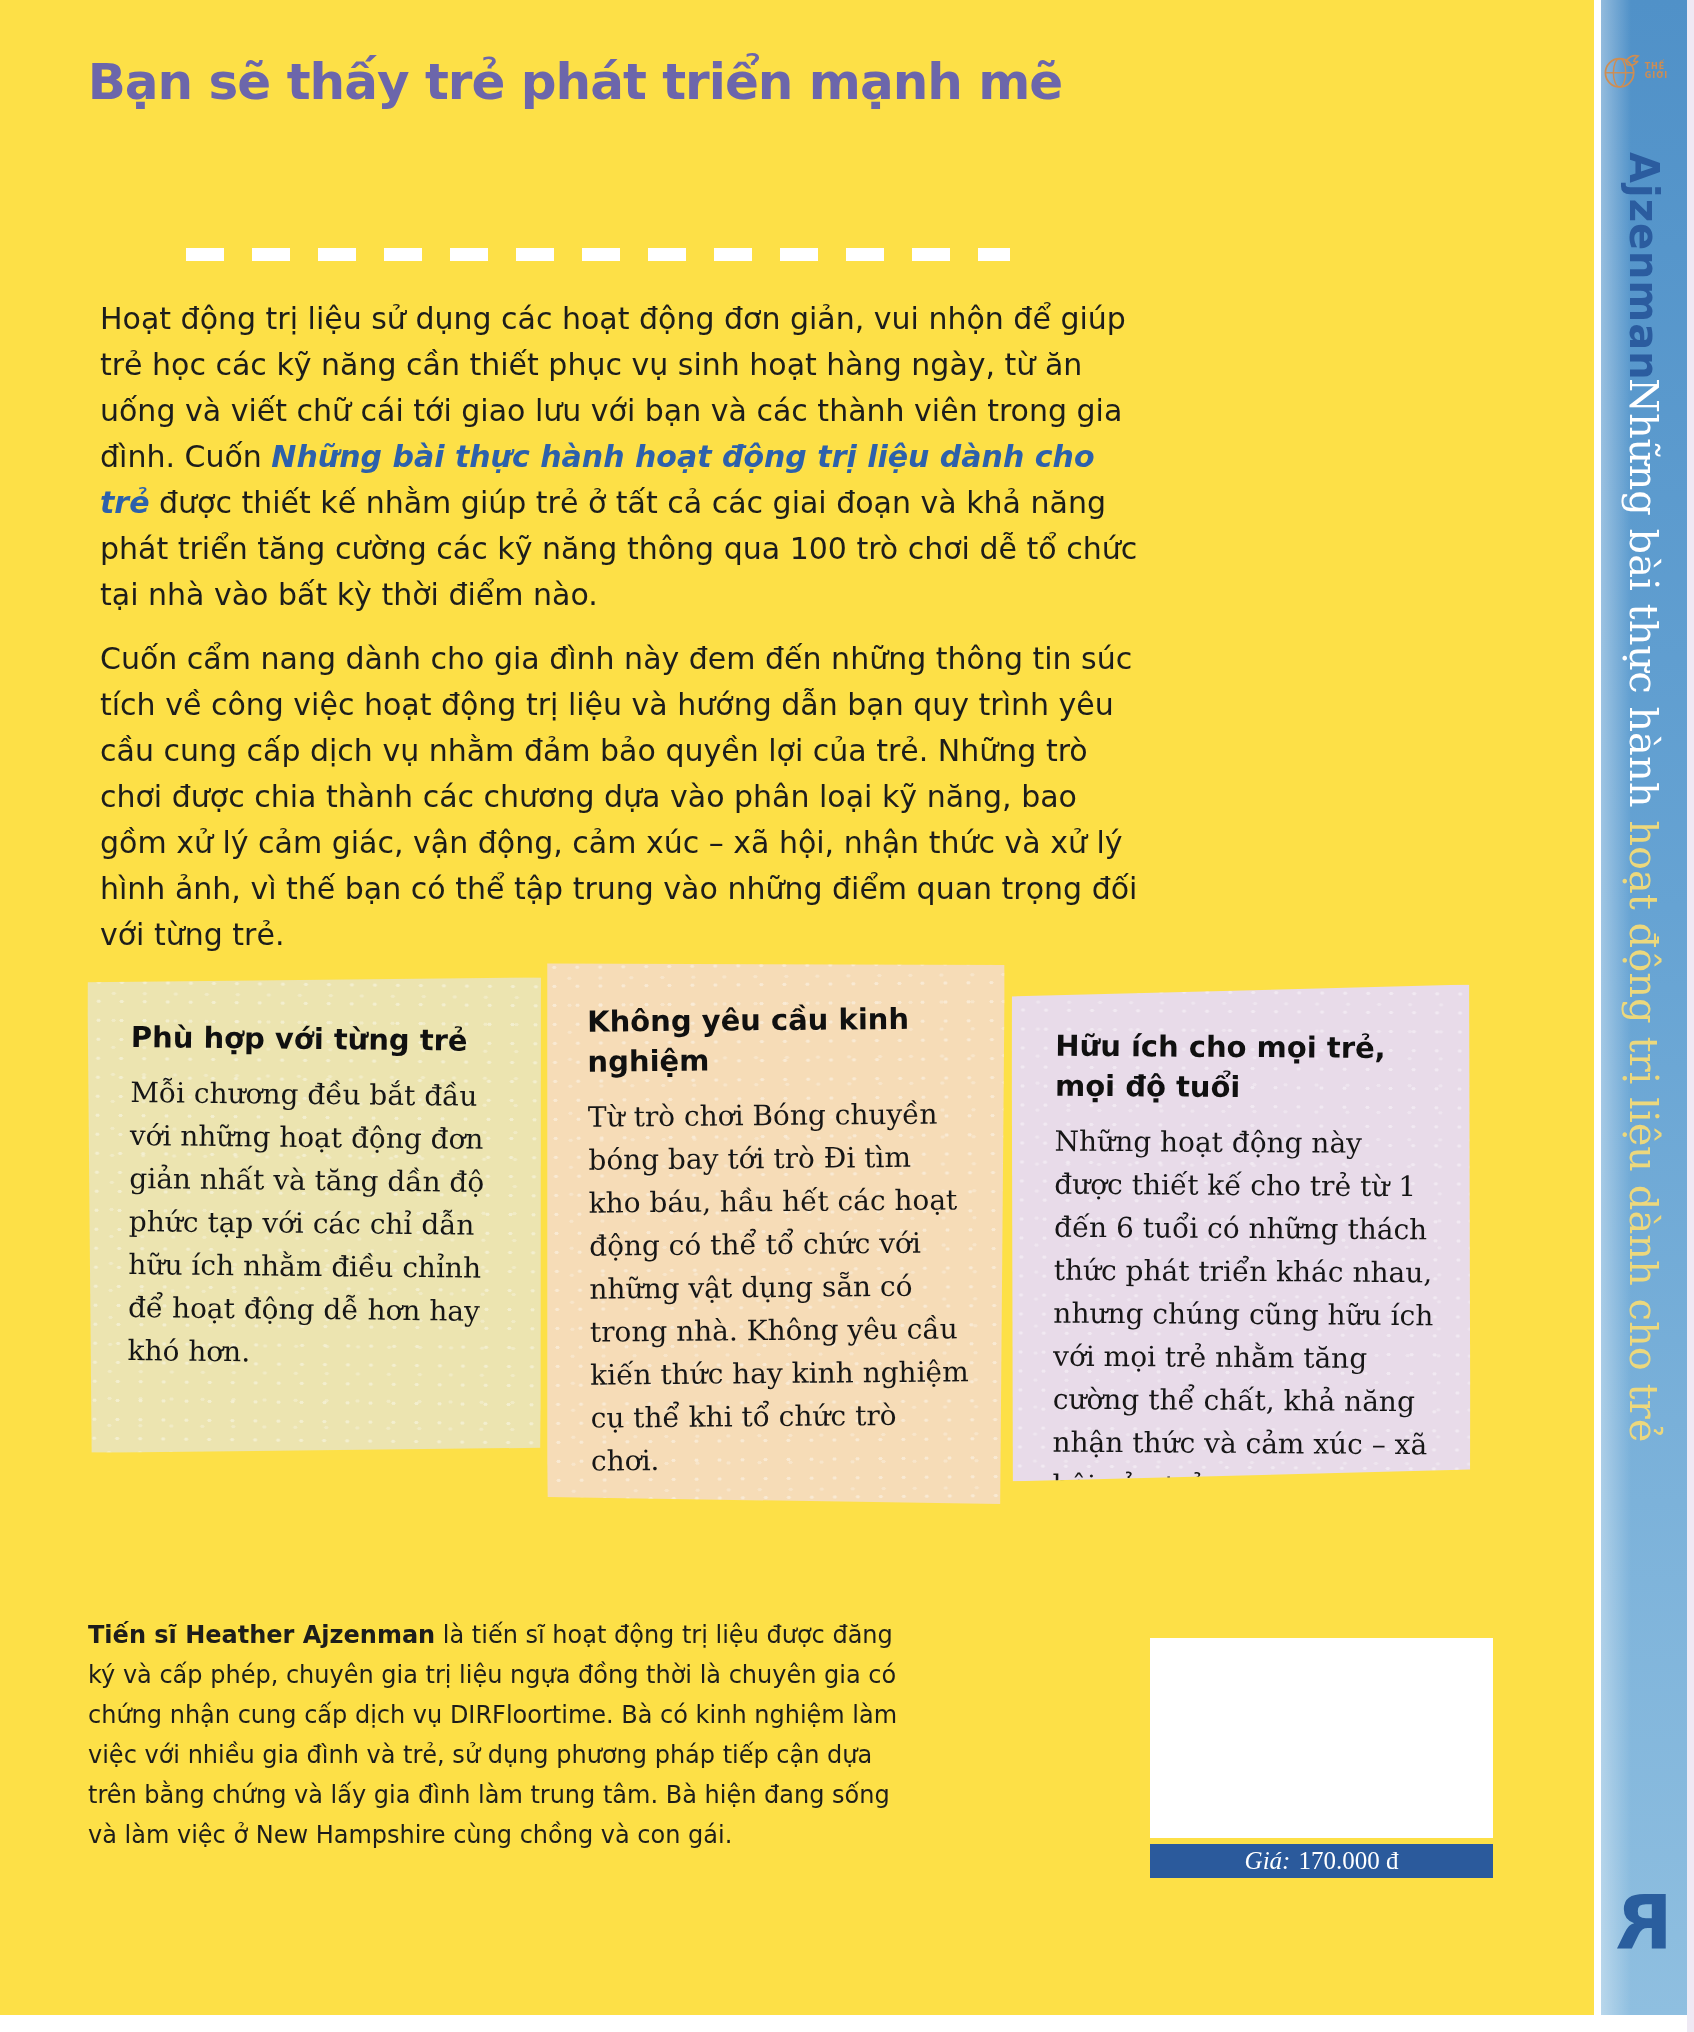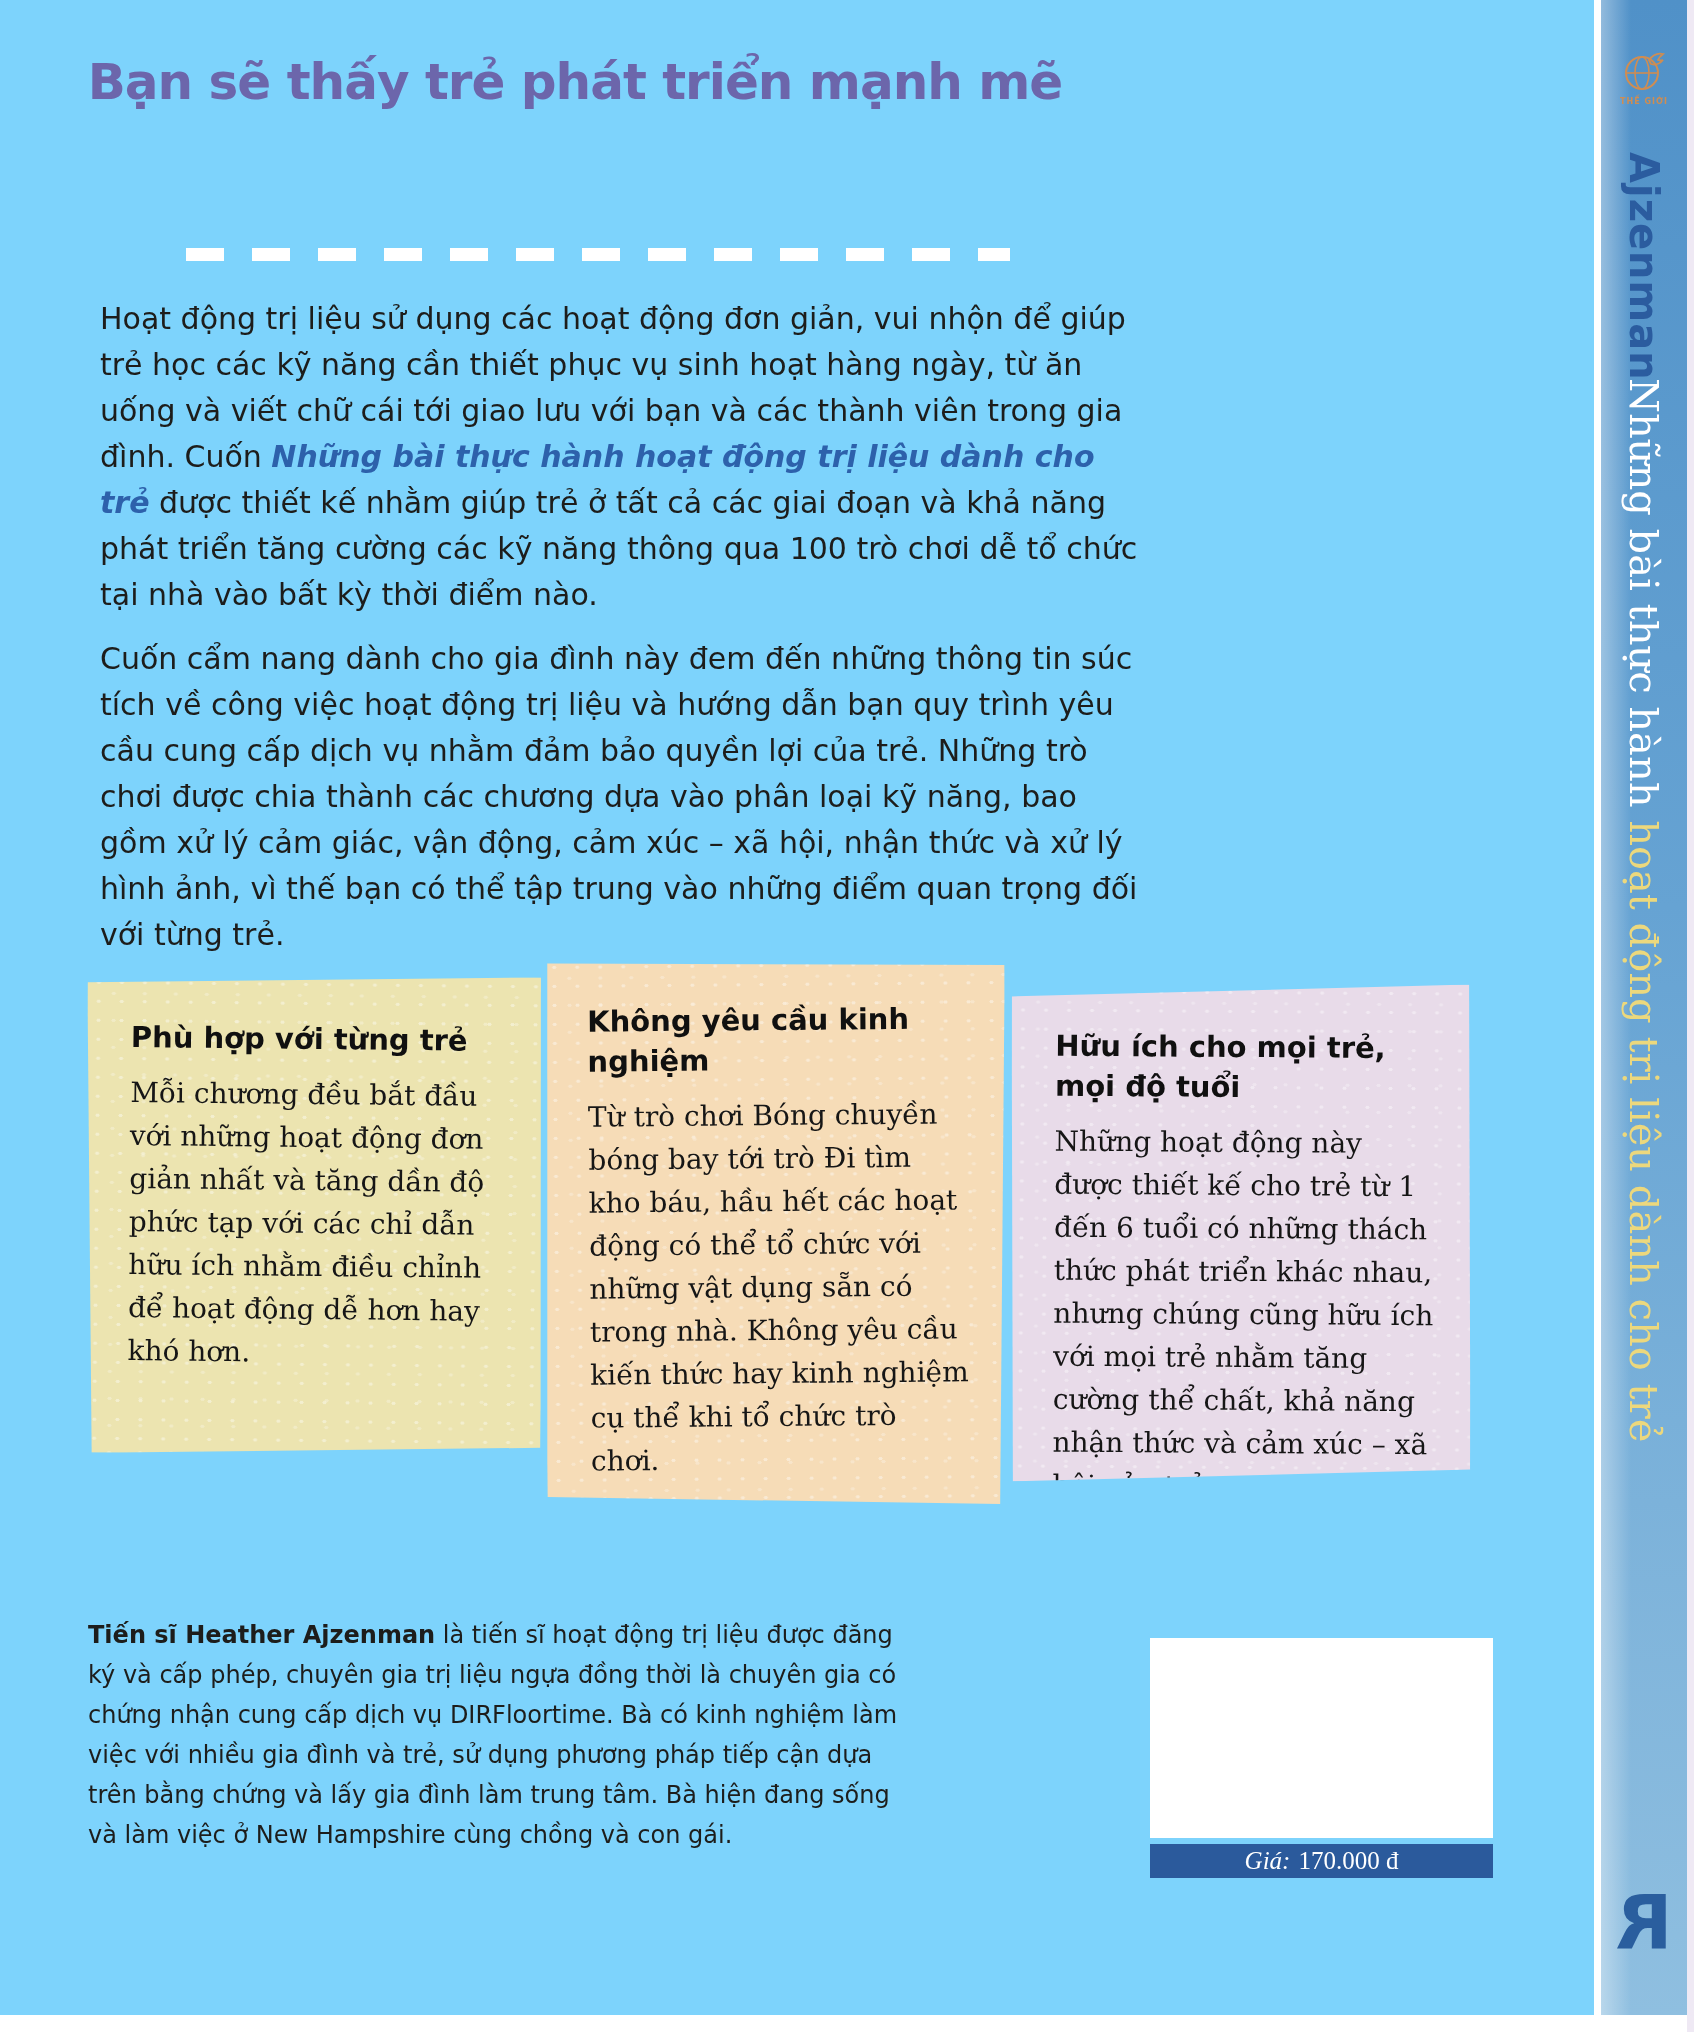--- a/index.html
+++ b/index.html
@@ -3,21 +3,21 @@
 <meta charset="utf-8">
 <style>
   html,body{margin:0;padding:0;}
   body{
     width:1694px;height:2032px;position:relative;background:#ffffff;
     font-family:"DejaVu Sans","Liberation Sans",sans-serif;
     -webkit-font-smoothing:antialiased;
   }
   .cover{
     position:absolute;left:0;top:0;width:1594px;height:2015px;
-    background:#7dd3fc;overflow:hidden;
+    background:#fde047;overflow:hidden;
   }
   .title{
     position:absolute;left:60px;top:50px;width:1030px;margin:0;
     text-align:center;font-weight:700;font-size:50px;line-height:64px;
     color:#6c66ab;letter-spacing:-1px;
   }
   .title-underline{
     position:absolute;left:186px;top:248px;width:824px;height:13px;
     background:repeating-linear-gradient(90deg,#ffffff 0 38px,transparent 38px 66px);
   }
@@ -85,21 +85,21 @@
   .spine{
     position:absolute;left:1601px;top:0;width:86px;height:2015px;
     background:linear-gradient(180deg,#5091c8 0%,#66a3d3 45%,#8fbfe0 100%);
   }
   .spine::before{
     content:"";position:absolute;inset:0;
     background:linear-gradient(90deg,rgba(255,255,255,.38),rgba(255,255,255,0) 35%);
   }
   .spine-logo{
     position:absolute;top:48px;left:0;width:100%;
-    display:flex;flex-direction:column;align-items:center;gap:3px;
+    display:flex;flex-direction:row;align-items:center;gap:3px;
   }
   .spine-logo .pub-name{
     font-size:8px;letter-spacing:1px;color:#cf8d52;font-weight:700;
   }
   .spine-author{
     position:absolute;top:152px;left:0;width:100%;
     display:flex;justify-content:center;
   }
   .spine-author span{
     writing-mode:vertical-rl;font-size:40px;font-weight:600;color:#2b5c9f;

